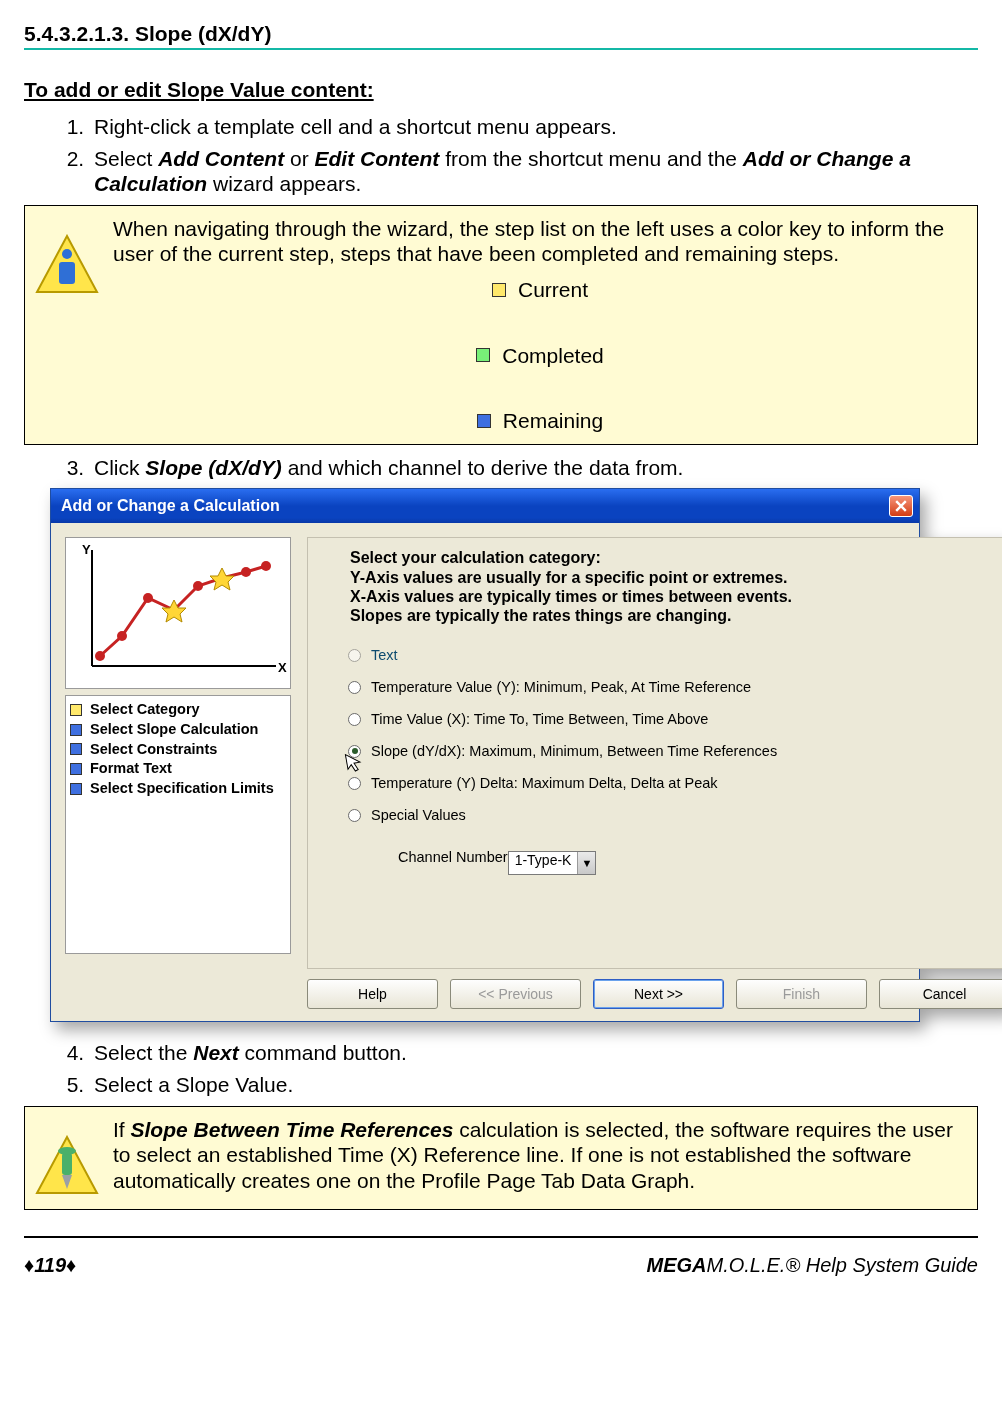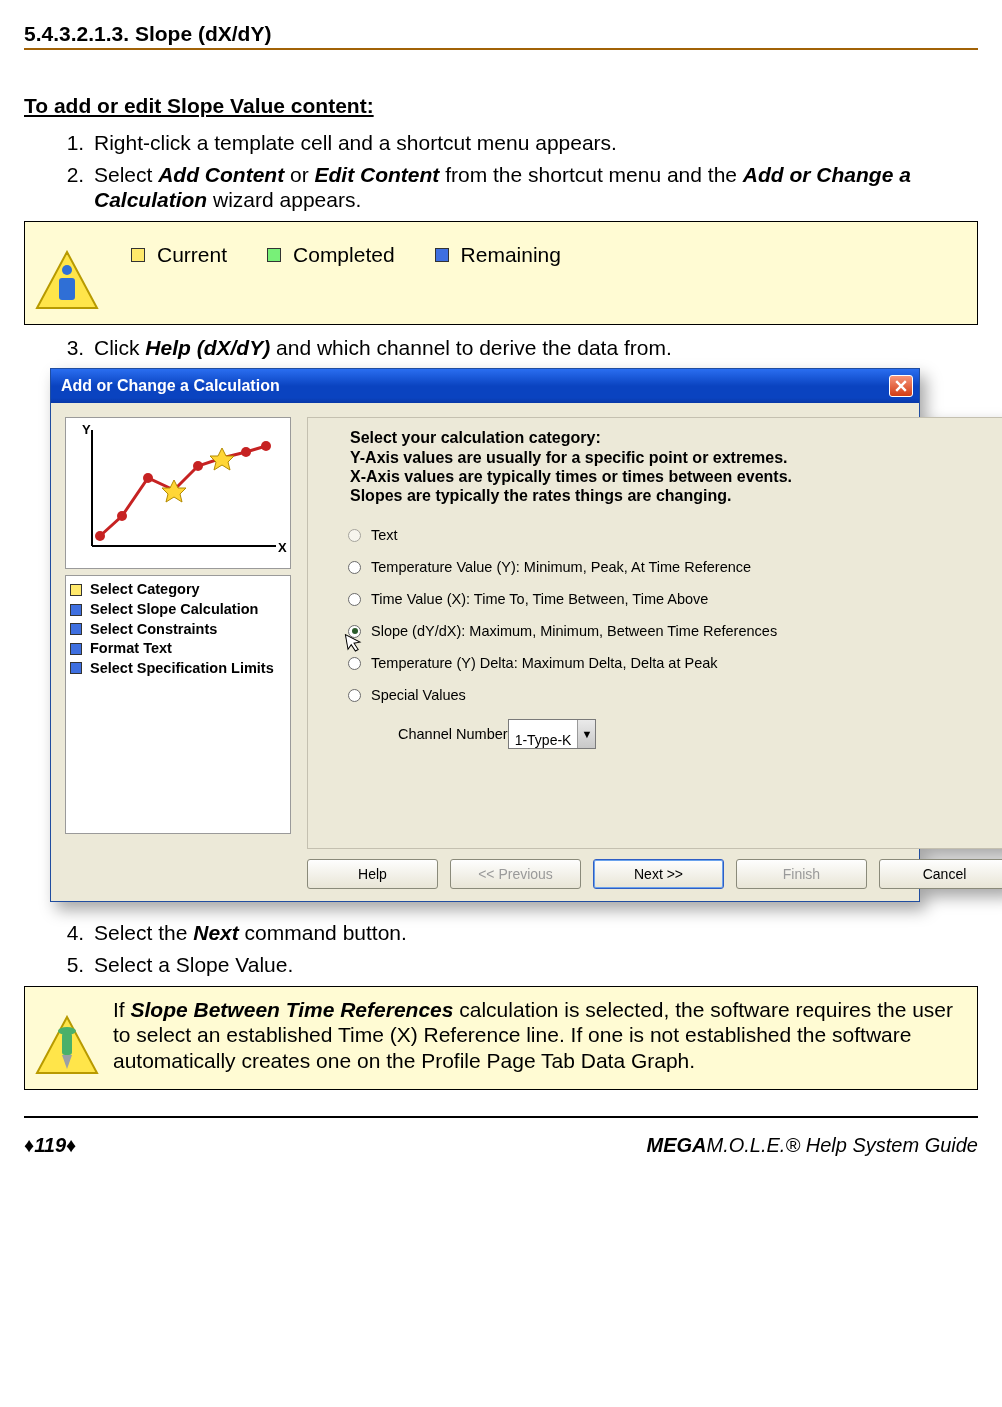--- a/index.html
+++ b/index.html
@@ -9,23 +9,23 @@
     font-family: Arial, Helvetica, sans-serif;
     background: #fff;
     width: 1002px;
   }
   .page {
     padding: 22px 24px 16px 24px;
   }
   .section-num {
     font-weight: bold;
     font-size: 21px;
-    border-bottom: 2px solid #a16207;
+    border-bottom: 2px solid #14b8a6;
     padding-bottom: 2px;
-    margin-bottom: 44px;
+    margin-bottom: 28px;
   }
   .sub-head {
     font-weight: bold;
     font-size: 21px;
     text-decoration: underline;
     margin-bottom: 12px;
   }
   ol.main-list {
     margin: 0 0 8px 0;
     padding-left: 66px;
@@ -53,22 +53,22 @@
     width: 64px; height: 64px;
     flex: 0 0 64px;
     margin-top: 18px;
   }
   .note-icon.pin { margin-top: 18px; }
   .note-content { flex: 1; }
   .legend-row {
     display: flex;
     gap: 40px;
     margin-top: 10px;
-    margin-left: 18px;
     align-items: center;
+    flex-direction: column;
   }
   .legend-item { display: flex; align-items: center; gap: 12px; }
   .sq {
     width: 14px; height: 14px;
     border: 1px solid #333;
     display: inline-block;
   }
   .sq.cur  { background: #ffe96b; }
   .sq.comp { background: #78f078; }
   .sq.rem  { background: #3e6fe0; }
@@ -176,38 +176,39 @@
     display: inline-flex;
     align-items: center; justify-content: center;
   }
   .radio.sel::after {
     content: "";
     width: 6px; height: 6px;
     background: #2b5c2b;
     border-radius: 50%;
   }
   .radio.dis { opacity: .55; }
-  .radio-row .lbl.dis { color: #000000; }
+  .radio-row .lbl.dis { color: #0c4a6e; }
   .cursor-arrow {
     position: absolute;
     left: -2px;
     top: 9px;
     transform: rotate(-10deg);
     pointer-events: none;
   }
   .channel-row {
     display:flex; align-items:center; 
     margin-top: 4px; margin-left: 50px;
     font-size: 14.5px;
   }
   .combo {
-    display:flex; align-items:flex-end;
+    display:flex; align-items:flex-start;
     border:1px solid #7a7a7a;
     background:#fff;
-    height:30px;
+    height:24px;
+    margin-top:12px;
   }
   .combo .val { padding: 0 6px; font-size: 14px; }
   .combo .arrow {
     width:18px; height:100%;
     background: linear-gradient(to bottom,#eaeaea,#c8c8c8);
     border-left:1px solid #9a9a9a;
     display:flex; align-items:center; justify-content:center;
     font-size:11px;
   }
   .button-row {
@@ -262,40 +263,41 @@
 
   <div class="note-box">
     <div class="note-icon">
       <svg viewBox="0 0 64 64" width="64" height="64">
         <polygon points="32,2 62,58 2,58" fill="#ffe54a" stroke="#b89a00" stroke-width="2"></polygon>
         <rect x="24" y="28" width="16" height="22" rx="3" fill="#2f6fd6"></rect>
         <circle cx="32" cy="20" r="5" fill="#2f6fd6"></circle>
       </svg>
     </div>
     <div class="note-content">
+      <div>When navigating through the wizard, the step list on the left uses a color key to inform the user of the current step, steps that have been completed and remaining steps.</div>
       <div class="legend-row">
         <div class="legend-item">
           <span class="sq cur"></span>
           <span>Current</span>
         </div>
         <div class="legend-item">
           <span class="sq comp"></span>
           <span>Completed</span>
         </div>
         <div class="legend-item">
           <span class="sq rem"></span>
           <span>Remaining</span>
         </div>
       </div>
     </div>
   </div>
 
   <ol class="main-list" start="3">
     <li>
-      <span>Click </span><span class="bi">Help (dX/dY)</span><span> and which channel to derive the data from.</span>
+      <span>Click </span><span class="bi">Slope (dX/dY)</span><span> and which channel to derive the data from.</span>
     </li>
   </ol>
 
   <div class="dialog-wrap">
     <div class="dialog">
       <div class="titlebar">
         <span>Add or Change a Calculation</span>
         <div class="close-btn">
           <svg viewBox="0 0 10 10" width="12" height="12">
               <path d="M1 1 L9 9 M9 1 L1 9" stroke="#fff" stroke-width="2"></path>

